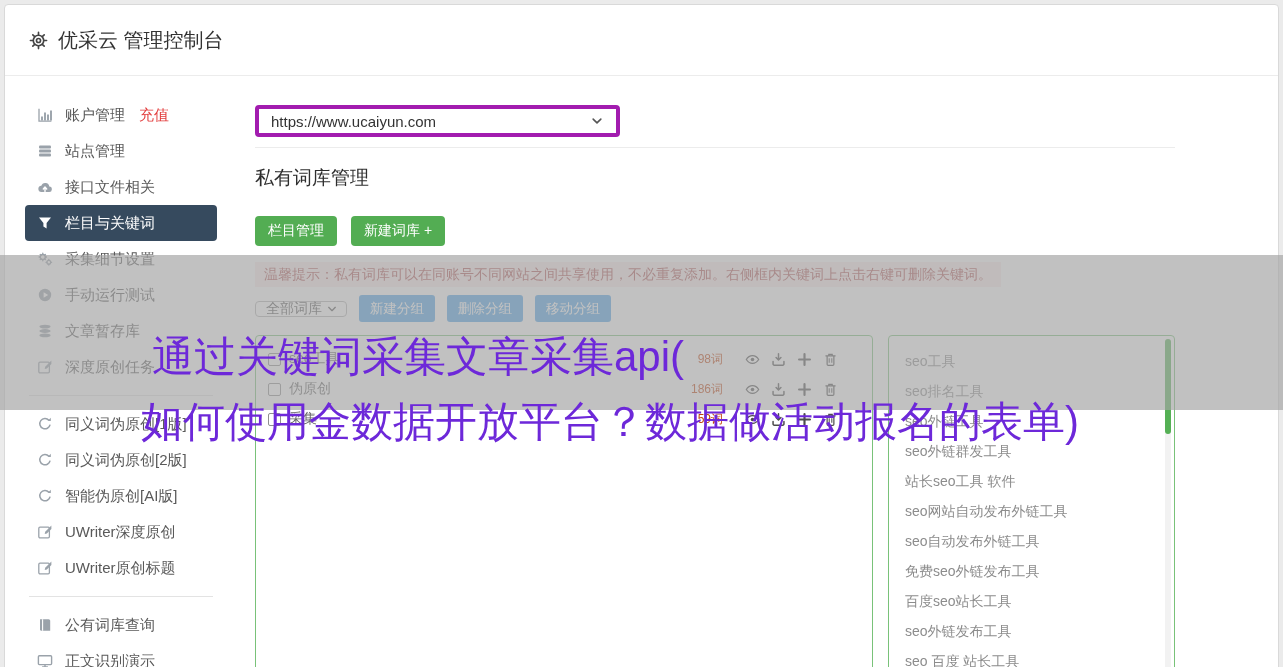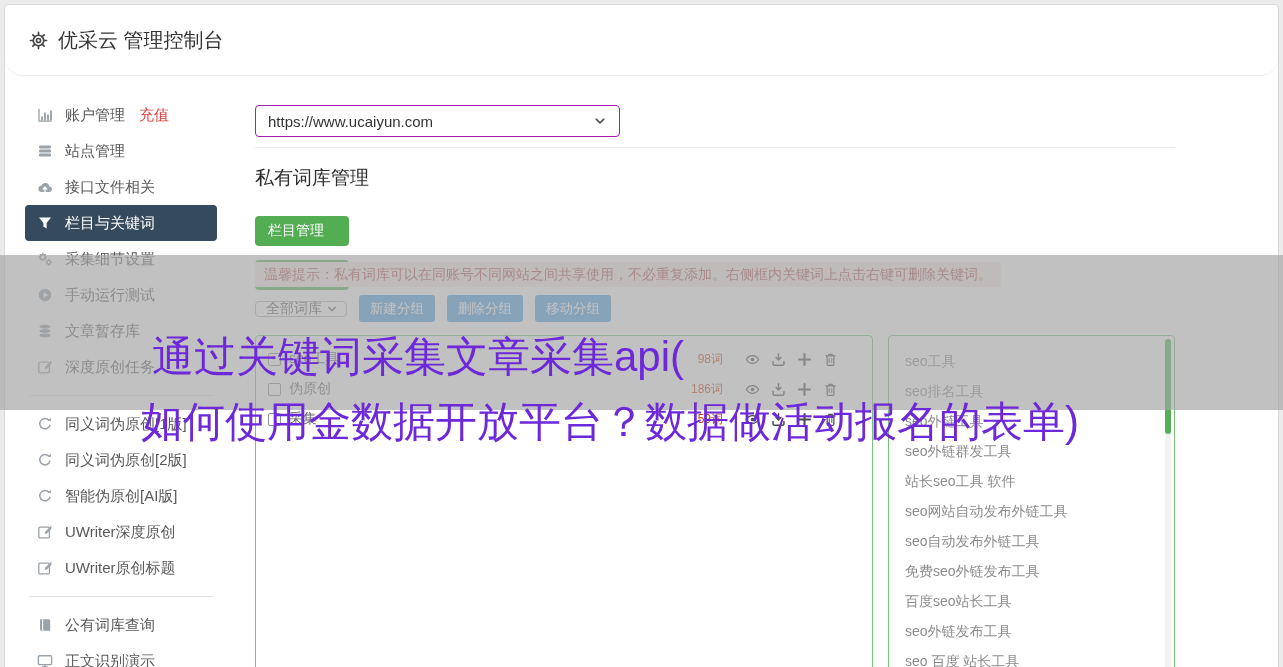--- a/index.html
+++ b/index.html
@@ -2,40 +2,40 @@
 <html><head>
 <meta charset="utf-8">
 <style>
   html,body{margin:0;padding:0;background:#ebebeb;overflow:hidden;}
   *{box-sizing:border-box;font-family:"Liberation Sans","DejaVu Sans",sans-serif;}
   #stage{position:relative;width:1283px;height:667px;overflow:hidden;background:#ebebeb;}
   .card{position:absolute;left:4px;top:4px;width:1275px;height:700px;background:#fff;
         border:1px solid #d9d9d9;border-radius:4px;}
   
   .app-header{position:absolute;left:0;top:0;width:100%;height:71px;border-bottom:1px solid #ececec;
-              display:flex;align-items:center;padding-left:24px;gap:10px;border-radius:18px;}
+              display:flex;align-items:center;padding-left:24px;gap:10px;}
   .app-header .ttl{font-size:20px;color:#333;}
   .hdr-gear{width:19px;height:19px;color:#444;}
   
   .sidebar{position:absolute;left:20px;top:92px;width:192px;}
   .side-item{height:36px;display:flex;align-items:center;gap:12px;padding:0 12px;border-radius:4px;
              font-size:15px;color:#595959;cursor:pointer;}
   .side-item .icn{width:16px;height:16px;color:#9aa2aa;flex:0 0 16px;}
   .side-item .extra{color:#e23c3c;margin-left:2px;}
   .side-item.active{background:#364a5e;color:#fff;}
   .side-item.active .icn{color:#fff;}
   .side-divider{border-top:1px solid #e3e3e3;margin:10px 4px;}
   
-  .url-select{position:absolute;left:250px;top:100px;width:365px;height:32px;border:1px solid #a21caf;
+  .url-select{position:absolute;left:250px;top:100px;width:365px;height:32px;border:4px solid #a21caf;
               border-radius:4px;display:flex;align-items:center;padding:0 12px;font-size:15px;color:#333;
               background:#fff;cursor:pointer;}
   .url-select .chev{margin-left:auto;width:14px;height:14px;color:#555;}
   .content-divider{position:absolute;left:250px;top:142px;width:920px;border-top:1px solid #ececec;}
   .page-title{position:absolute;left:250px;top:160px;font-size:19px;color:#2e2e2e;}
-  .actions{position:absolute;left:250px;top:211px;display:flex;gap:14px;flex-direction:column;}
+  .actions{position:absolute;left:250px;top:211px;display:flex;gap:14px;}
   .btn-green{height:30px;padding:0 13px;background:#53ad53;color:#fff;border:none;border-radius:4px;
              font-size:14px;cursor:pointer;display:flex;align-items:center;}
   .tip{position:absolute;left:250px;top:257px;height:25px;line-height:25px;padding:0 9px;
        background:#faeded;color:#b25454;font-size:14px;white-space:nowrap;}
   .group-toolbar{position:absolute;left:250px;top:290px;display:flex;gap:12px;align-items:center;}
   .mini-select{width:92px;height:16px;border:1px solid #b5b5b5;border-radius:4px;background:#fff;
                display:flex;align-items:center;padding:0 8px 0 10px;font-size:14px;color:#555;cursor:pointer;}
   .mini-select .chev{margin-left:auto;width:12px;height:12px;color:#555;}
   .btn-blue{height:27px;padding:0 11px;background:#4da3e8;color:#fff;border:none;border-radius:3px;
             font-size:13.5px;cursor:pointer;}

